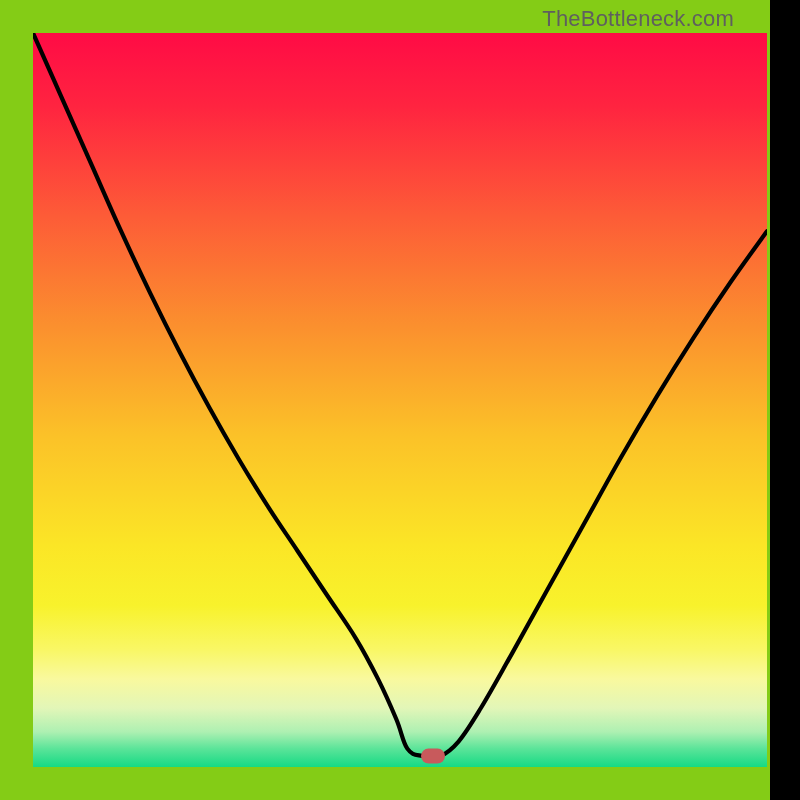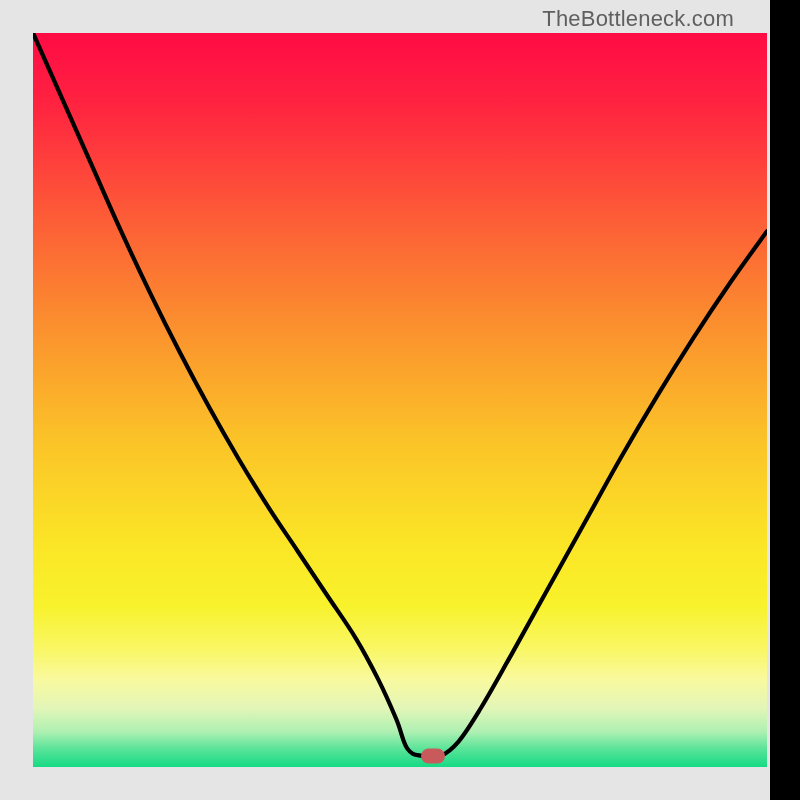--- a/index.html
+++ b/index.html
@@ -8,21 +8,21 @@
     width: 800px;
     height: 800px;
     overflow: hidden;
     background: #000;
     font-family: Arial, Helvetica, sans-serif;
   }
   .stage {
     position: relative;
     width: 770px;
     height: 800px;
-    background: #e5e5e5;
+    background: #84cc16;
   }
   .plot-area {
     position: absolute;
     left: 33px;
     top: 33px;
     width: 734px;
     height: 734px;
     overflow: hidden;
   }
   .gradient {

